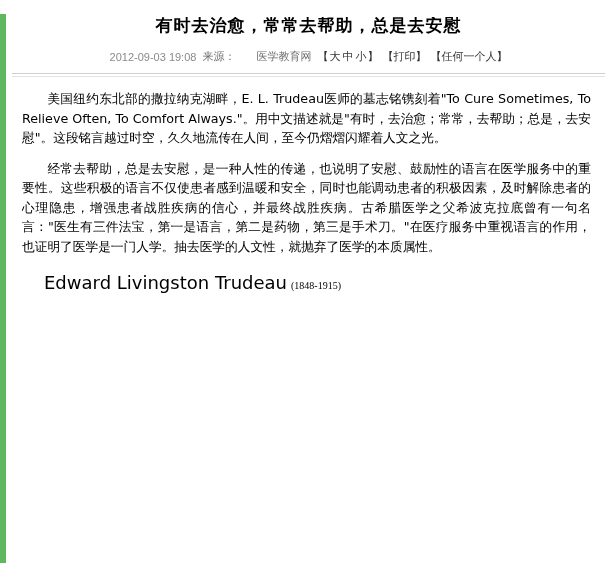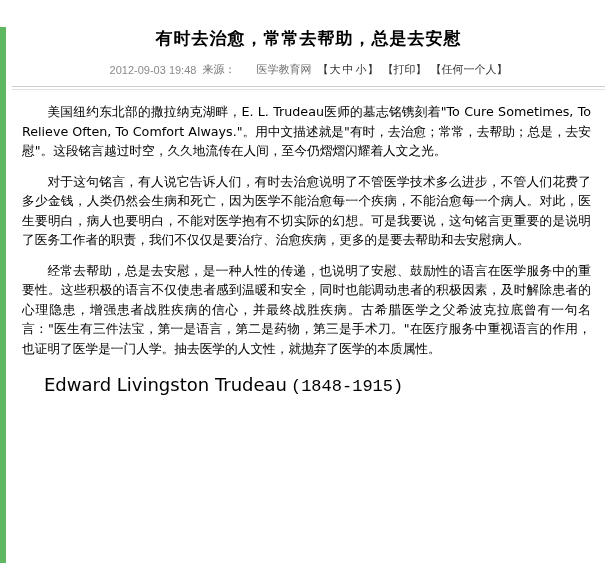--- a/index.html
+++ b/index.html
@@ -33,21 +33,21 @@
   .content {
     padding: 0 10px 0 6px;
   }
   .article-title {
     text-align: center;
     font-family: "DejaVu Sans", sans-serif;
     font-weight: bold;
     font-size: 17px;
     letter-spacing: 1px;
     color: #000;
-    margin: 27px 0 0 0;
+    margin: 14px 0 0 0;
     padding: 0 0 12px 0;
   }
   .meta-bar {
     display: flex;
     align-items: center;
     justify-content: center;
     gap: 6px;
     font-size: 11px;
     color: #7a7a7a;
     padding-bottom: 9px;
@@ -111,50 +111,49 @@
     font-family: "DejaVu Serif", serif;
     font-size: 12.5px;
     color: #000;
   }
   .signature .name {
     font-weight: normal;
     font-family: "DejaVu Sans", sans-serif;
     font-size: 18px;
   }
   .signature .years {
-    font-family: Liberation Mono, monospace;
-    font-size: 17px;
+    font-family: Liberation Serif, serif;
+    font-size: 10px;
   }
 </style>
 </head>
 <body>
 
 <div class="page">
   <div class="top-rule"></div>
 
   <div class="content">
 
     <h1 class="article-title">有时去治愈，常常去帮助，总是去安慰</h1>
 
     <div class="meta-bar">
-      <span class="meta-date">2012-09-03 19:48</span>
+      <span class="meta-date">2012-09-03 19:08</span>
       <span class="meta-source">
         <span>来源：</span><a class="src-link" href="#">医学教育网</a>
       </span>
       <span class="meta-right">
         <span class="fontsize-group"><span>【</span><a class="fs" href="#">大</a><a class="fs" href="#">中</a><a class="fs" href="#">小</a><span>】</span></span>
         <span><span>【</span><a class="brk" href="#">打印</a><span>】</span></span>
         <span><span>【</span><a class="correct-link" href="#">任何一个人</a><span>】</span></span>
       </span>
     </div>
     <div class="double-rule"></div>
 
     <div class="body-text">
       <p>美国纽约东北部的撒拉纳克湖畔，E. L. Trudeau医师的墓志铭镌刻着"To Cure Sometimes, To Relieve Often, To Comfort Always."。用中文描述就是"有时，去治愈；常常，去帮助；总是，去安慰"。这段铭言越过时空，久久地流传在人间，至今仍熠熠闪耀着人文之光。</p>
-      <p>对于这句铭言，有人说它告诉人们，有时去治愈说明了不管医学技术多么进步，不管人们花费了多少金钱，人类仍然会生病和死亡，因为医学不能治愈每一个疾病，不能治愈每一个病人。对此，医生要明白，病人也要明白，不能对医学抱有不切实际的幻想。可是我要说，这句铭言更重要的是说明了医务工作者的职责，我们不仅仅是要治疗、治愈疾病，更多的是要去帮助和去安慰病人。</p>
       <p>经常去帮助，总是去安慰，是一种人性的传递，也说明了安慰、鼓励性的语言在医学服务中的重要性。这些积极的语言不仅使患者感到温暖和安全，同时也能调动患者的积极因素，及时解除患者的心理隐患，增强患者战胜疾病的信心，并最终战胜疾病。古希腊医学之父希波克拉底曾有一句名言："医生有三件法宝，第一是语言，第二是药物，第三是手术刀。"在医疗服务中重视语言的作用，也证明了医学是一门人学。抽去医学的人文性，就抛弃了医学的本质属性。</p>
 
       <div class="signature">
         <span class="name">Edward Livingston Trudeau</span>
         <span class="years">(1848-1915)</span>
       </div>
     </div>
 
   </div>
 </div>

